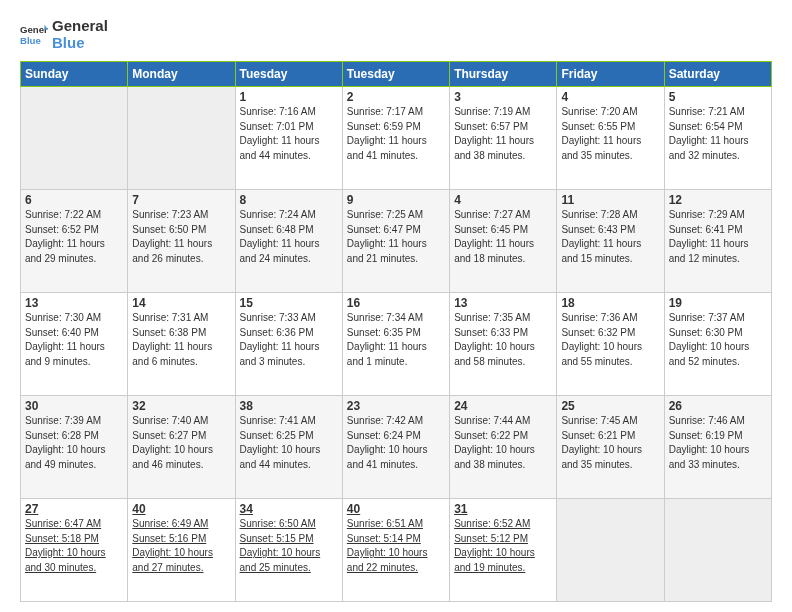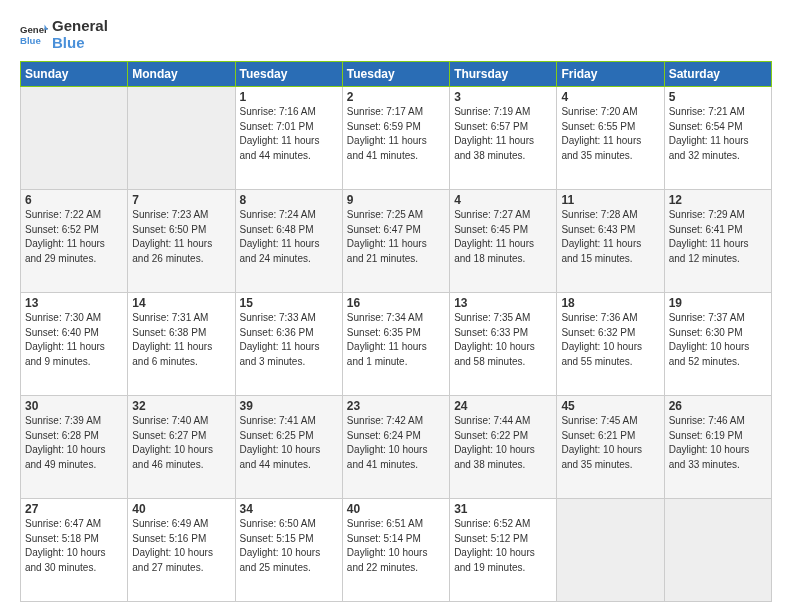--- a/index.html
+++ b/index.html
@@ -78,20 +78,21 @@
       display: block;
       margin-bottom: 1px;
     }
     .day-info {
       line-height: 1.45;
       font-size: 10px;
       color: #333;
     }
     .last-row td {
       height: 70px;
+      text-decoration: underline;
     }
   </style>
 </head>
 <body>
 
 <div class="page">
   <div class="header">
     <div class="logo">
       <svg class="logo-icon" viewBox="0 0 32 32" xmlns="http://www.w3.org/2000/svg">
         <text x="0" y="14" font-size="11" font-weight="bold" fill="#333" font-family="Arial">General</text>
@@ -209,33 +210,33 @@
         <tr>
           <td>
             <span class="day-number">30</span>
             <div class="day-info">Sunrise: 7:39 AM<br>Sunset: 6:28 PM<br>Daylight: 10 hours and 49 minutes.</div>
           </td>
           <td>
             <span class="day-number">32</span>
             <div class="day-info">Sunrise: 7:40 AM<br>Sunset: 6:27 PM<br>Daylight: 10 hours and 46 minutes.</div>
           </td>
           <td>
-            <span class="day-number">39</span>
+            <span class="day-number">38</span>
             <div class="day-info">Sunrise: 7:41 AM<br>Sunset: 6:25 PM<br>Daylight: 10 hours and 44 minutes.</div>
           </td>
           <td>
             <span class="day-number">23</span>
             <div class="day-info">Sunrise: 7:42 AM<br>Sunset: 6:24 PM<br>Daylight: 10 hours and 41 minutes.</div>
           </td>
           <td>
             <span class="day-number">24</span>
             <div class="day-info">Sunrise: 7:44 AM<br>Sunset: 6:22 PM<br>Daylight: 10 hours and 38 minutes.</div>
           </td>
           <td>
-            <span class="day-number">45</span>
+            <span class="day-number">25</span>
             <div class="day-info">Sunrise: 7:45 AM<br>Sunset: 6:21 PM<br>Daylight: 10 hours and 35 minutes.</div>
           </td>
           <td>
             <span class="day-number">26</span>
             <div class="day-info">Sunrise: 7:46 AM<br>Sunset: 6:19 PM<br>Daylight: 10 hours and 33 minutes.</div>
           </td>
         </tr>
         <tr class="last-row">
           <td>
             <span class="day-number">27</span>

